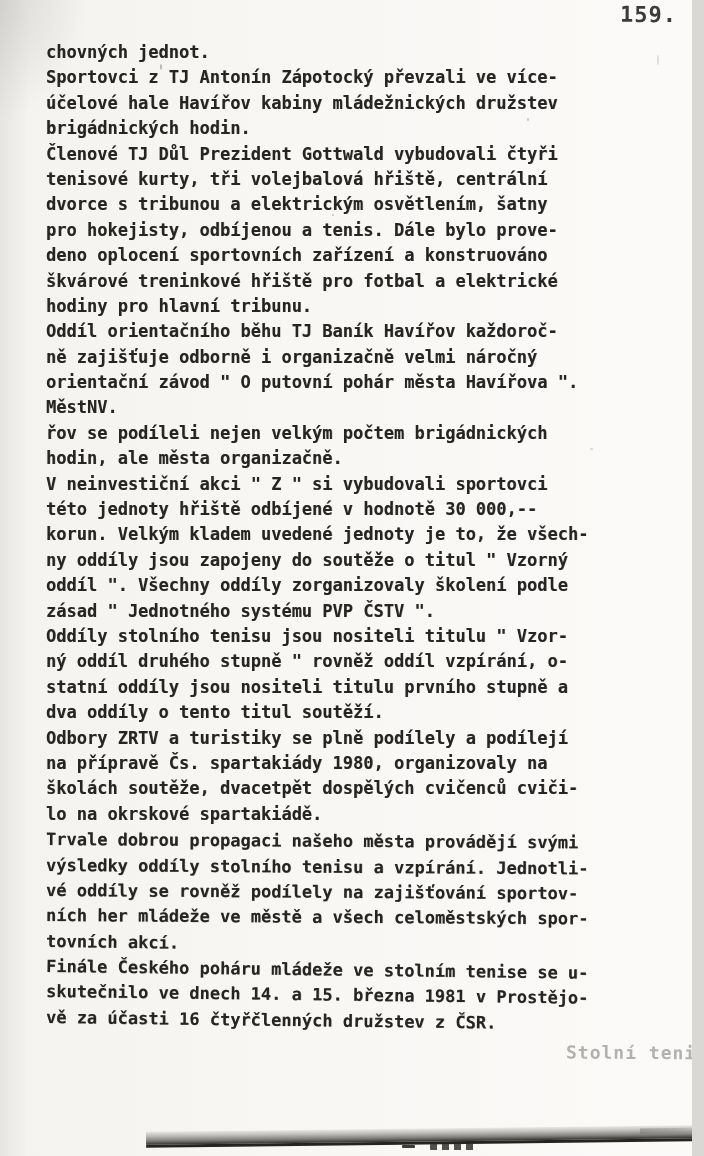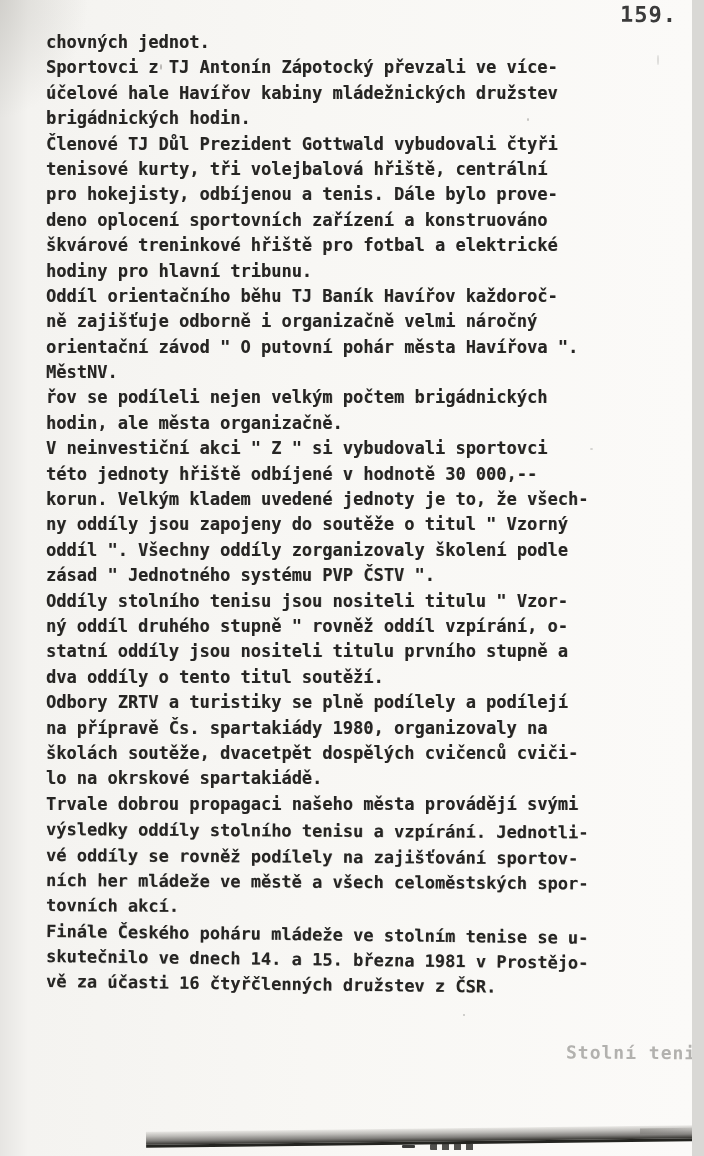--- a/index.html
+++ b/index.html
@@ -25,21 +25,21 @@
     position: absolute;
     left: 620px; top: 2px;
     font-size: 22px;
     font-weight: 700;
     color: #3b3b3b;
     letter-spacing: 1px;
     transform: rotate(0.4deg);
   }
   .text-block {
     position: absolute;
-    left: 46px; top: 30px;
+    left: 46px; top: 40px;
     width: 600px;
   }
   .text-line {
     height: 25.4px;
     line-height: 25.4px;
     font-size: 17px;
     font-weight: 700;
     color: #262523;
     white-space: pre;
     text-shadow: 0.4px 0.3px 0 rgba(30,28,26,0.38);
@@ -117,20 +117,21 @@
 
   <div class="page-number">159.</div>
 
   <div class="text-block">
       <div class="text-line">chovných jednot.</div>
       <div class="text-line">Sportovci z TJ Antonín Zápotocký převzali ve více-</div>
       <div class="text-line">účelové hale Havířov kabiny mládežnických družstev</div>
       <div class="text-line">brigádnických hodin.</div>
       <div class="text-line">Členové TJ Důl Prezident Gottwald vybudovali čtyři</div>
       <div class="text-line">tenisové kurty, tři volejbalová hřiště, centrální</div>
+      <div class="text-line">dvorce s tribunou a elektrickým osvětlením, šatny</div>
       <div class="text-line">pro hokejisty, odbíjenou a tenis. Dále bylo prove-</div>
       <div class="text-line">deno oplocení sportovních zařízení a konstruováno</div>
       <div class="text-line">škvárové treninkové hřiště pro fotbal a elektrické</div>
       <div class="text-line">hodiny pro hlavní tribunu.</div>
       <div class="text-line">Oddíl orientačního běhu TJ Baník Havířov každoroč-</div>
       <div class="text-line">ně zajišťuje odborně i organizačně velmi náročný</div>
       <div class="text-line">orientační závod " O putovní pohár města Havířova ".</div>
       <div class="text-line">MěstNV.</div>
       <div class="text-line">řov se podíleli nejen velkým počtem brigádnických</div>
       <div class="text-line">hodin, ale města organizačně.</div>

